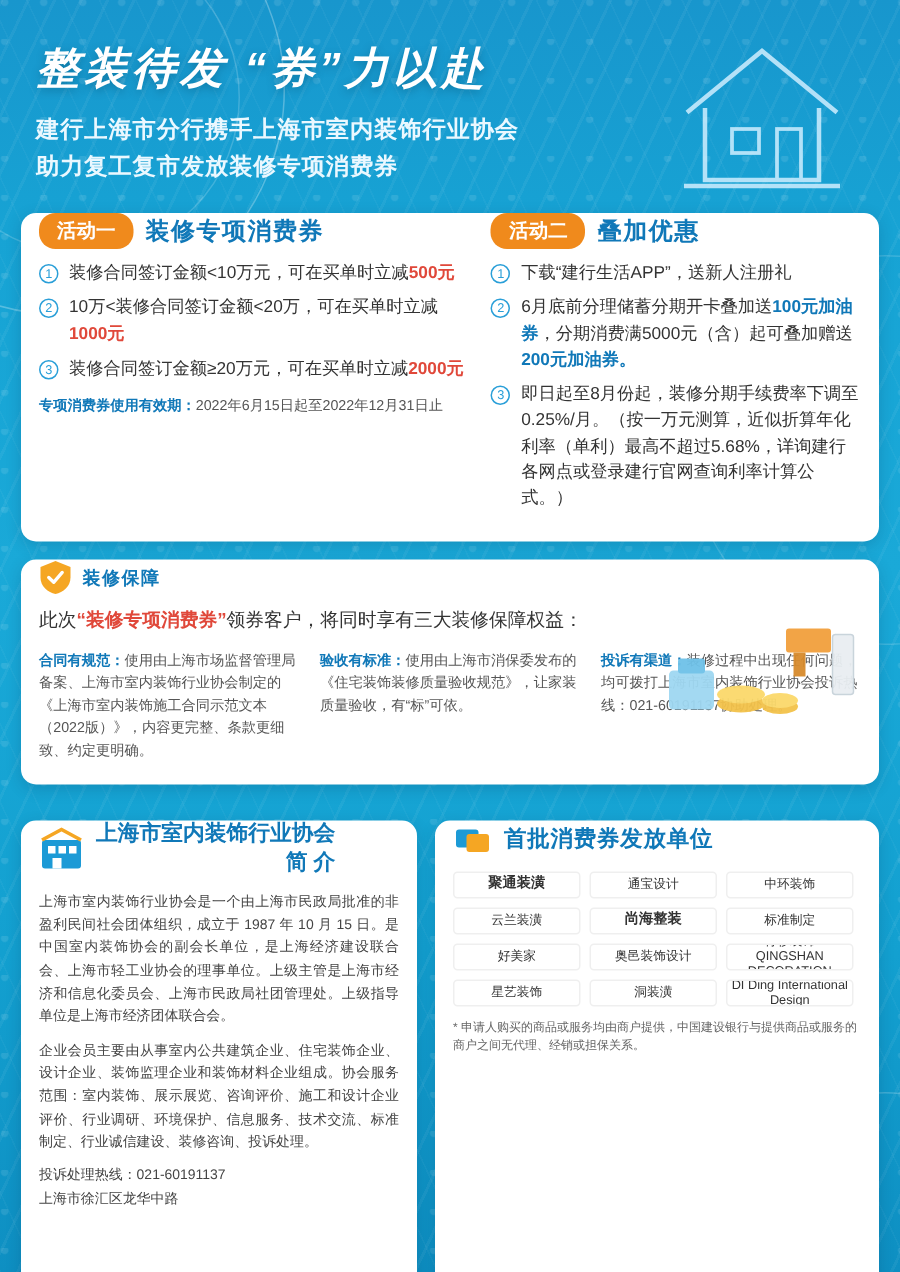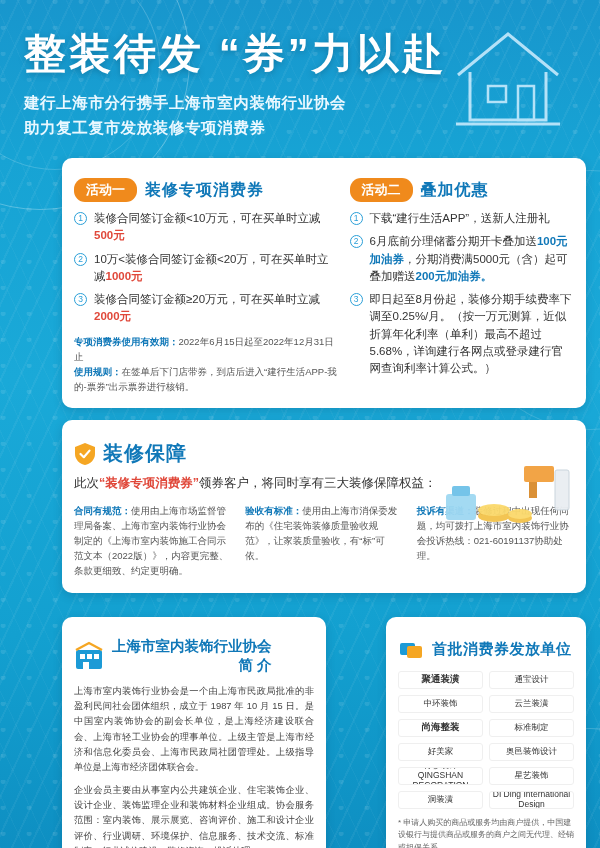--- a/index.html
+++ b/index.html
@@ -32,37 +32,38 @@
   .d1{ width:300px; height:300px; left:-110px; top:-90px; }
   .d2{ width:210px; height:210px; left:-50px; top:-40px; border-color:rgba(255,255,255,0.18); }
   .d3{ width:260px; height:260px; right:-120px; top:170px; border-color:rgba(255,255,255,0.16); }
   .d4{ width:180px; height:180px; right:-80px; bottom:-60px; border-color:rgba(255,255,255,0.2); }
 
   .content{ position:relative; z-index:3; padding:0 14px; }
 
   
   .header{ padding:26px 10px 6px 10px; position:relative; }
   .title-main{
-    font-size:42px; font-weight:bold; color:#ffffff; letter-spacing:3px;
+    font-size:29px; font-weight:bold; color:#ffffff; letter-spacing:3px;
     text-shadow:0 2px 6px rgba(0,60,90,0.35);
+    font-style:italic;
   }
   .title-sub{
     margin-top:8px;
     font-size:15.5px; color:#eaf8ff; line-height:1.62; letter-spacing:0.6px;
     font-weight:bold;
   }
   .house-icon{
     position:absolute; right:18px; top:20px; width:120px; height:110px; opacity:0.85;
   }
 
   
   .card{
     background:#ffffff; border-radius:10px;
     box-shadow:0 3px 10px rgba(0,40,70,0.18);
-    margin-top:12px; padding:20px 12px 14px 12px;margin-left:48px;
+    margin-top:12px; padding:0 12px 14px 12px;
   }
   .two-col{ display:flex; gap:12px; }
 
   .tag{
     display:inline-block; background:#f08a1c; color:#fff;
     font-size:13px; font-weight:bold; border-radius:11px;
     padding:3px 12px; margin-right:8px; white-space:nowrap;
   }
   .sec-title{
     font-size:16px; font-weight:bold; color:#1078b8; vertical-align:middle;
@@ -83,21 +84,21 @@
   }
   .hl{ color:#e0483a; font-weight:bold; }
   .hl-b{ color:#1078b8; font-weight:bold; }
 
   .fine{ font-size:9.5px; color:#555; line-height:1.6; margin-top:8px; }
   .fine .lbl{ color:#1078b8; font-weight:bold; }
 
   
   .guard{ position:relative; overflow:hidden; }
   .guard-head{ display:flex; align-items:center; gap:7px; margin-bottom:6px; }
-  .guard-title{ font-size:20px; font-weight:bold; color:#1078b8; letter-spacing:1px; }
+  .guard-title{ font-size:12px; font-weight:bold; color:#1078b8; letter-spacing:1px; }
   .guard-lead{ font-size:12.5px; color:#333; line-height:1.7; margin-bottom:8px; }
   .guard-grid{ display:flex; gap:14px; }
   .guard-item{ flex:1; font-size:9.5px; color:#555; line-height:1.6; }
   .guard-item .lbl{ color:#1078b8; font-weight:bold; }
   .guard-art{ position:absolute; right:8px; top:40px; width:150px; height:70px; opacity:0.95; }
 
   
   .bottom{ display:flex; gap:12px; margin-top:12px; }
   .assoc{ width:264px; }
   .units{ flex:1; }
@@ -164,23 +165,20 @@
               <span>10万&lt;装修合同签订金额&lt;20万，可在买单时立减</span><span class="hl">1000元</span>
             </li>
             <li>
               <span class="bullet">3</span>
               <span>装修合同签订金额≥20万元，可在买单时立减</span><span class="hl">2000元</span>
             </li>
           </ol>
           <div class="fine">
             <div>
               <span class="lbl">专项消费券使用有效期：</span><span>2022年6月15日起至2022年12月31日止</span>
-            </div>
-            <div>
-              <span class="lbl">使用规则：</span><span>在签单后下门店带券，到店后进入“建行生活APP-我的-票券”出示票券进行核销。</span>
             </div>
           </div>
         </div>
 
         <div style="flex:0.92">
           <div class="sec-head">
             <span class="tag">活动二</span>
             <span class="sec-title">叠加优惠</span>
           </div>
           <ol class="num">

